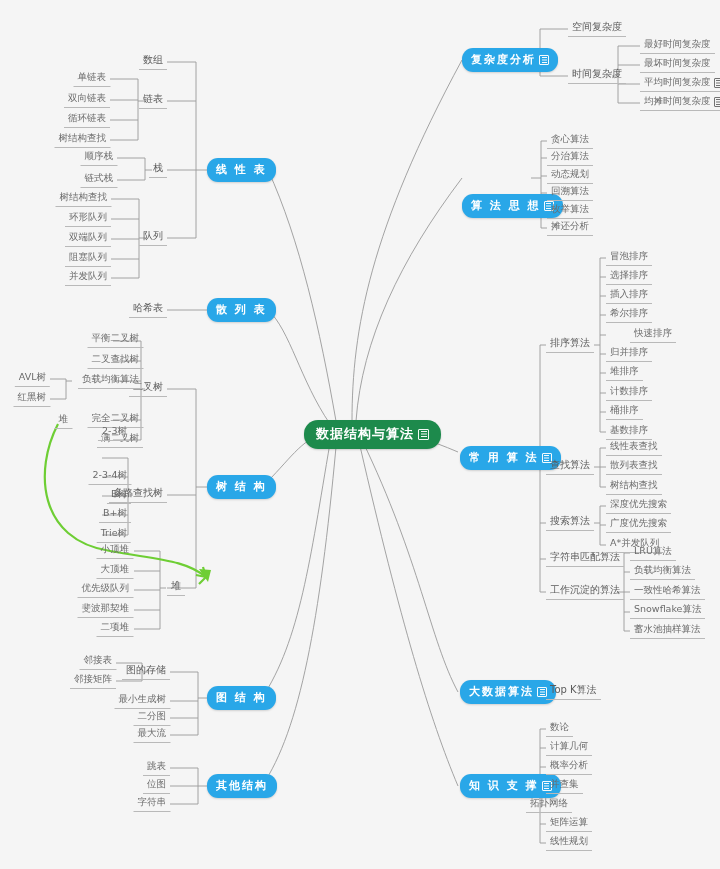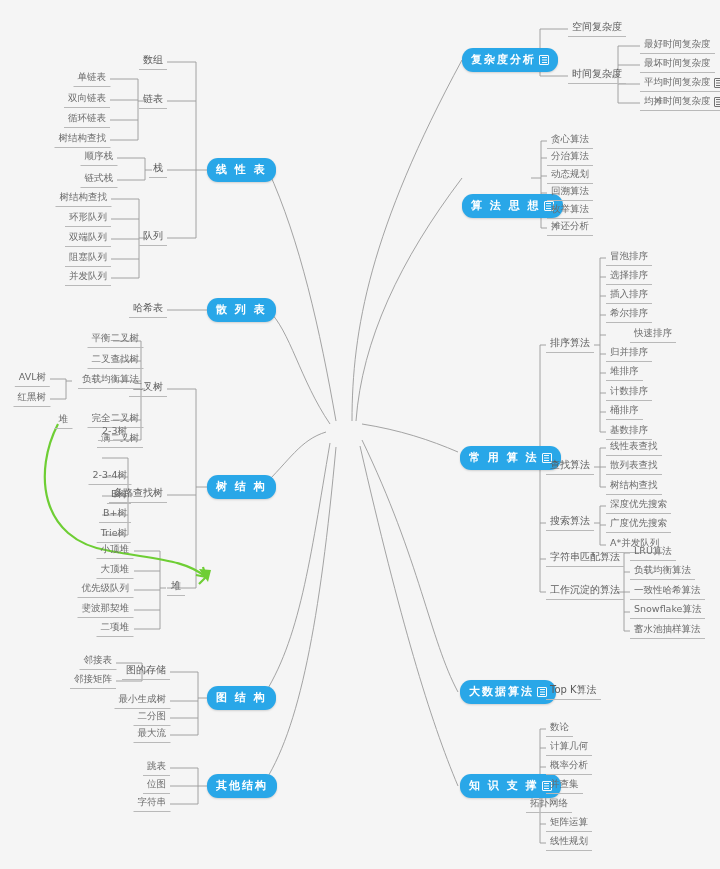--- a/index.html
+++ b/index.html
@@ -237,20 +237,24 @@
       <path d="M540 843 L546 843"></path>
     </g>
 
     <g>
       <path d="M58 424 C34 470 38 540 110 551 C160 560 185 560 206 577" fill="none" stroke="#6ece34" stroke-width="2.2"></path>
       <path d="M206 577 L196 575 M206 577 L203 567 M206 577 L199 584" fill="none" stroke="#6ece34" stroke-width="2.2"></path>
       <polygon points="208,582 199,569 211,570" fill="#6ece34"></polygon>
     </g>
   </svg>
 
+  <div class="node root" style="left:304px;top:420px;">
+    <span>数据结构与算法</span>
+    <span class="note-icon"></span>
+  </div>
 
   <div class="node main" style="left:207px;top:158px;">
     <span>线 性 表</span>
   </div>
   <div class="node main" style="left:207px;top:298px;">
     <span>散 列 表</span>
   </div>
   <div class="node main" style="left:207px;top:475px;">
     <span>树 结 构</span>
   </div>

